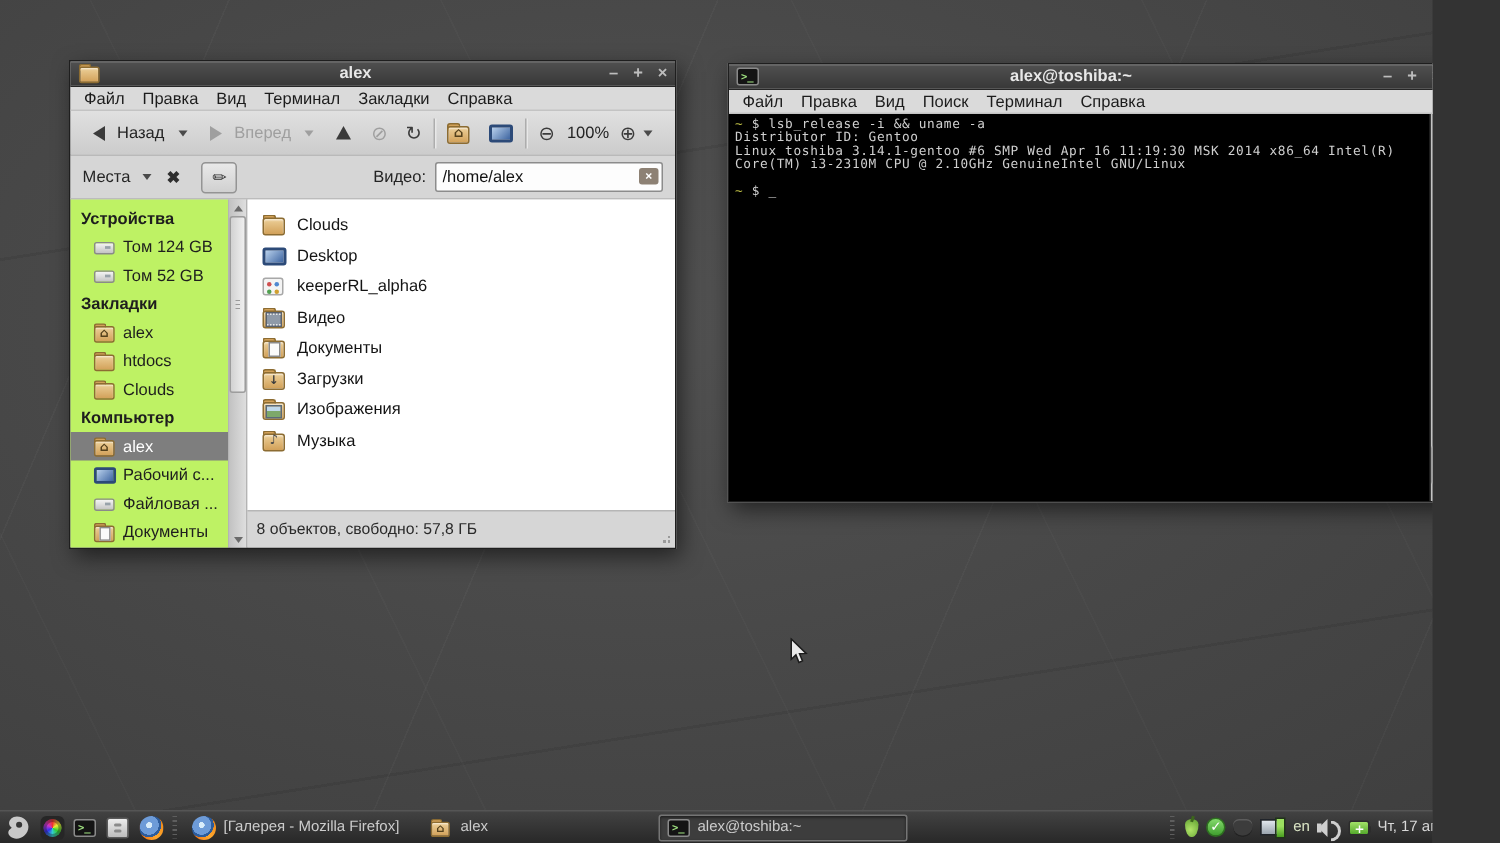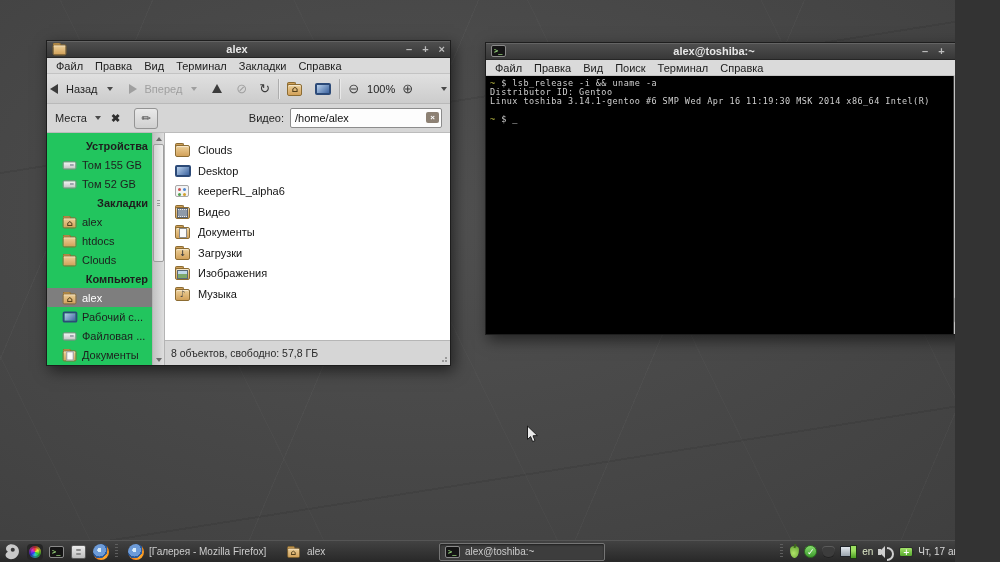--- a/index.html
+++ b/index.html
@@ -47,41 +47,41 @@
 
   .icn-term { width:15px; height:12px; background:#141414; border:1px solid #8a8a8a; border-radius:2px; position:relative; flex:0 0 15px; }
   .icn-term::after { content:">_"; position:absolute; left:2px; top:0px; font:bold 7px/10px "DejaVu Sans Mono",monospace; color:#9fe080; letter-spacing:0; }
   .icn-ff { width:16px; height:16px; border-radius:50%; flex:0 0 16px;
     background:
       radial-gradient(circle at 40% 38%, #d8ecfa 0 14%, #6d9bd8 15% 46%, #2d5c9c 47% 58%, rgba(0,0,0,0) 59%),
       conic-gradient(from 150deg, #ffa82e, #ef6d10, #d9480c, #f08a1a, #ffa82e); }
 
   
   #fm { left:46px; top:40px; width:405px; height:326px; }
-  #fm .toolbar { height:30px; flex:0 0 30px; background:linear-gradient(#e0e0e0,#cccccc); border-bottom:1px solid #b9b9b9; display:flex; align-items:center; padding:0 3px; gap:5px; font-size:11px; color:#242424; }
+  #fm .toolbar { height:30px; flex:0 0 30px; background:linear-gradient(#e0e0e0,#cccccc); border-bottom:1px solid #b9b9b9; display:flex; align-items:center; padding:0 15px; gap:5px; font-size:11px; color:#242424; }
   .tri-left { width:0;height:0;border-top:5px solid transparent;border-bottom:5px solid transparent;border-right:8px solid #3b3b3b; }
   .tri-right { width:0;height:0;border-top:5px solid transparent;border-bottom:5px solid transparent;border-left:8px solid #9f9f9f; }
   .chev { width:0;height:0;border-left:3px solid transparent;border-right:3px solid transparent;border-top:4px solid #4a4a4a; margin-left:2px; }
   .chev.dim { border-top-color:#9f9f9f; }
   .tri-up { width:0;height:0;border-left:5px solid transparent;border-right:5px solid transparent;border-bottom:9px solid #3b3b3b; }
   .glyphbtn { font-size:13px; line-height:13px; color:#3b3b3b; }
   .glyphbtn.dim { color:#9f9f9f; }
   .tsep { width:1px; height:20px; background:#adadad; box-shadow:1px 0 0 #e8e8e8; margin:0 3px; }
   .tlabel { margin:0 2px 0 3px; }
   .tlabel.dim { color:#9f9f9f; }
   #fm .pathbar { height:29px; flex:0 0 29px; background:#d6d6d6; border-bottom:1px solid #bcbcbc; display:flex; align-items:center; padding:0 8px; gap:6px; font-size:11px; color:#242424; }
   .xclose { font-weight:bold; font-size:11px; color:#2e2e2e; margin-left:4px; }
   .editbtn { width:24px; height:21px; background:linear-gradient(#e9e9e9,#d0d0d0); border:1px solid #949494; border-radius:3px; display:flex; align-items:center; justify-content:center; font-size:11px; color:#2e2e2e; }
   .editbtn .pen { display:inline-block; transform:rotate(-45deg); }
   .addr-input { position:relative; width:152px; height:20px; }
   .addr-input input { width:100%; height:100%; border:1px solid #8c8c8c; border-radius:2px; background:#fdfdfd; font:11px "Liberation Sans",sans-serif; color:#111; padding:0 18px 0 4px; }
   .clear-ic { position:absolute; right:3px; top:4px; width:13px; height:11px; background:#8d8174; border-radius:2px; color:#fff; font:bold 8px/11px "Liberation Sans",sans-serif; text-align:center; }
 
   #fm .fmbody { flex:1; display:flex; min-height:0; }
-  .sidebar { width:105px; flex:0 0 105px; background:#22c55e; overflow:hidden; font-size:11px; color:#1e1e1e; padding-top:3px;text-align:right; }
+  .sidebar { width:105px; flex:0 0 105px; background:#bef264; overflow:hidden; font-size:11px; color:#1e1e1e; padding-top:3px; }
   .sheader { font-weight:bold; padding:4px 4px 3px 7px; white-space:nowrap; }
   .sitem { display:flex; align-items:center; gap:4px; height:19px; padding-left:15px; white-space:nowrap; overflow:hidden; }
   .sitem.selected { background:#7e7e7e; color:#fff; }
   .vscroll { width:13px; flex:0 0 13px; display:flex; flex-direction:column; background:linear-gradient(90deg,#c2c2c2,#dedede); border-left:1px solid #b4b4b4; border-right:1px solid #b4b4b4; }
   .sarrow { height:11px; flex:0 0 11px; display:flex; align-items:center; justify-content:center; }
   .sarrow i { width:0; height:0; border-left:3px solid transparent; border-right:3px solid transparent; display:block; }
   .sarrow.up i { border-bottom:4px solid #6a6a6a; }
   .sarrow.down i { border-top:4px solid #6a6a6a; }
   .strack { flex:1; position:relative; }
   .sthumb { position:absolute; left:0; right:0; background:linear-gradient(90deg,#d2d2d2,#f0f0f0); border:1px solid #9d9d9d; border-radius:2px; }
@@ -210,21 +210,21 @@
         <span class="clear-ic">×</span>
       </span>
     </div>
     <div class="fmbody">
       <div class="sidebar">
         <div class="sheader">Устройства</div>
         <div class="sitem">
           <span class="ficon s" data-icon="drive-icon">
               <span class="fbody"></span>
             </span>
-          <span>Том 155 GB</span>
+          <span>Том 124 GB</span>
         </div>
         <div class="sitem">
           <span class="ficon s" data-icon="drive-icon">
               <span class="fbody"></span>
             </span>
           <span>Том 52 GB</span>
         </div>
         <div class="sheader">Закладки</div>
         <div class="sitem">
           <span class="ficon s" data-icon="home-folder-icon">
@@ -360,20 +360,21 @@
       <span>Вид</span>
       <span>Поиск</span>
       <span>Терминал</span>
       <span>Справка</span>
     </div>
     <div class="termbody">
       <div class="termtext">
         <div class="tline"><span class="tprompt">~</span><span> $ lsb_release -i &amp;&amp; uname -a</span></div>
         <div class="tline"><span class="tprompt"></span><span>Distributor ID: Gentoo</span></div>
         <div class="tline"><span class="tprompt"></span><span>Linux toshiba 3.14.1-gentoo #6 SMP Wed Apr 16 11:19:30 MSK 2014 x86_64 Intel(R)</span></div>
+        <div class="tline"><span class="tprompt"></span><span>Core(TM) i3-2310M CPU @ 2.10GHz GenuineIntel GNU/Linux</span></div>
         <div class="tline"><span></span></div>
         <div class="tline"><span class="tprompt">~</span><span> $ </span><span class="tcursor">_</span></div>
       </div>
       <div class="vscroll">
         <span class="sarrow up">
             <i></i>
           </span>
         <span class="strack">
             <span class="sthumb" id="term-thumb"></span>
           </span>

